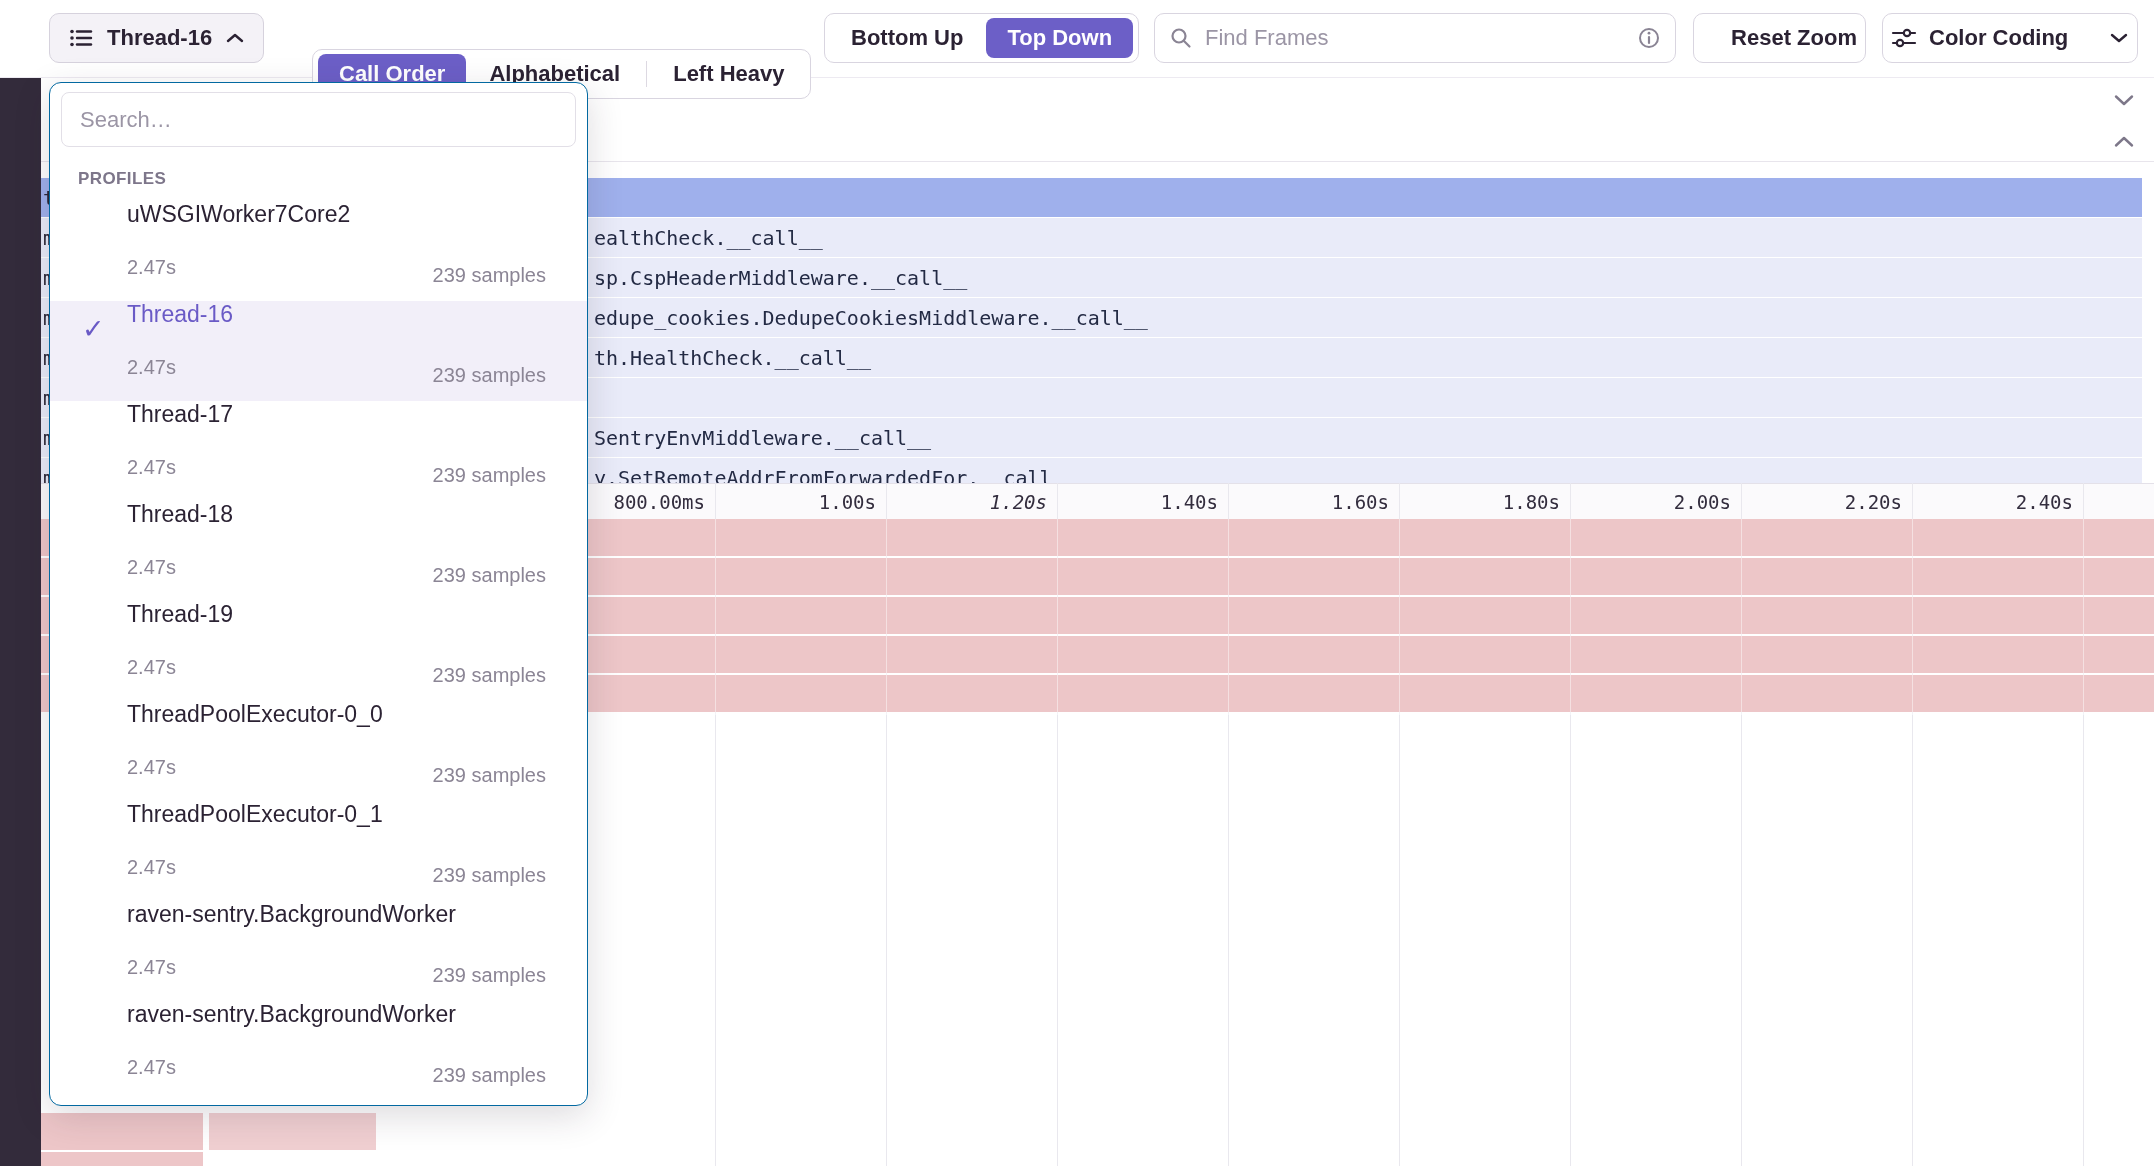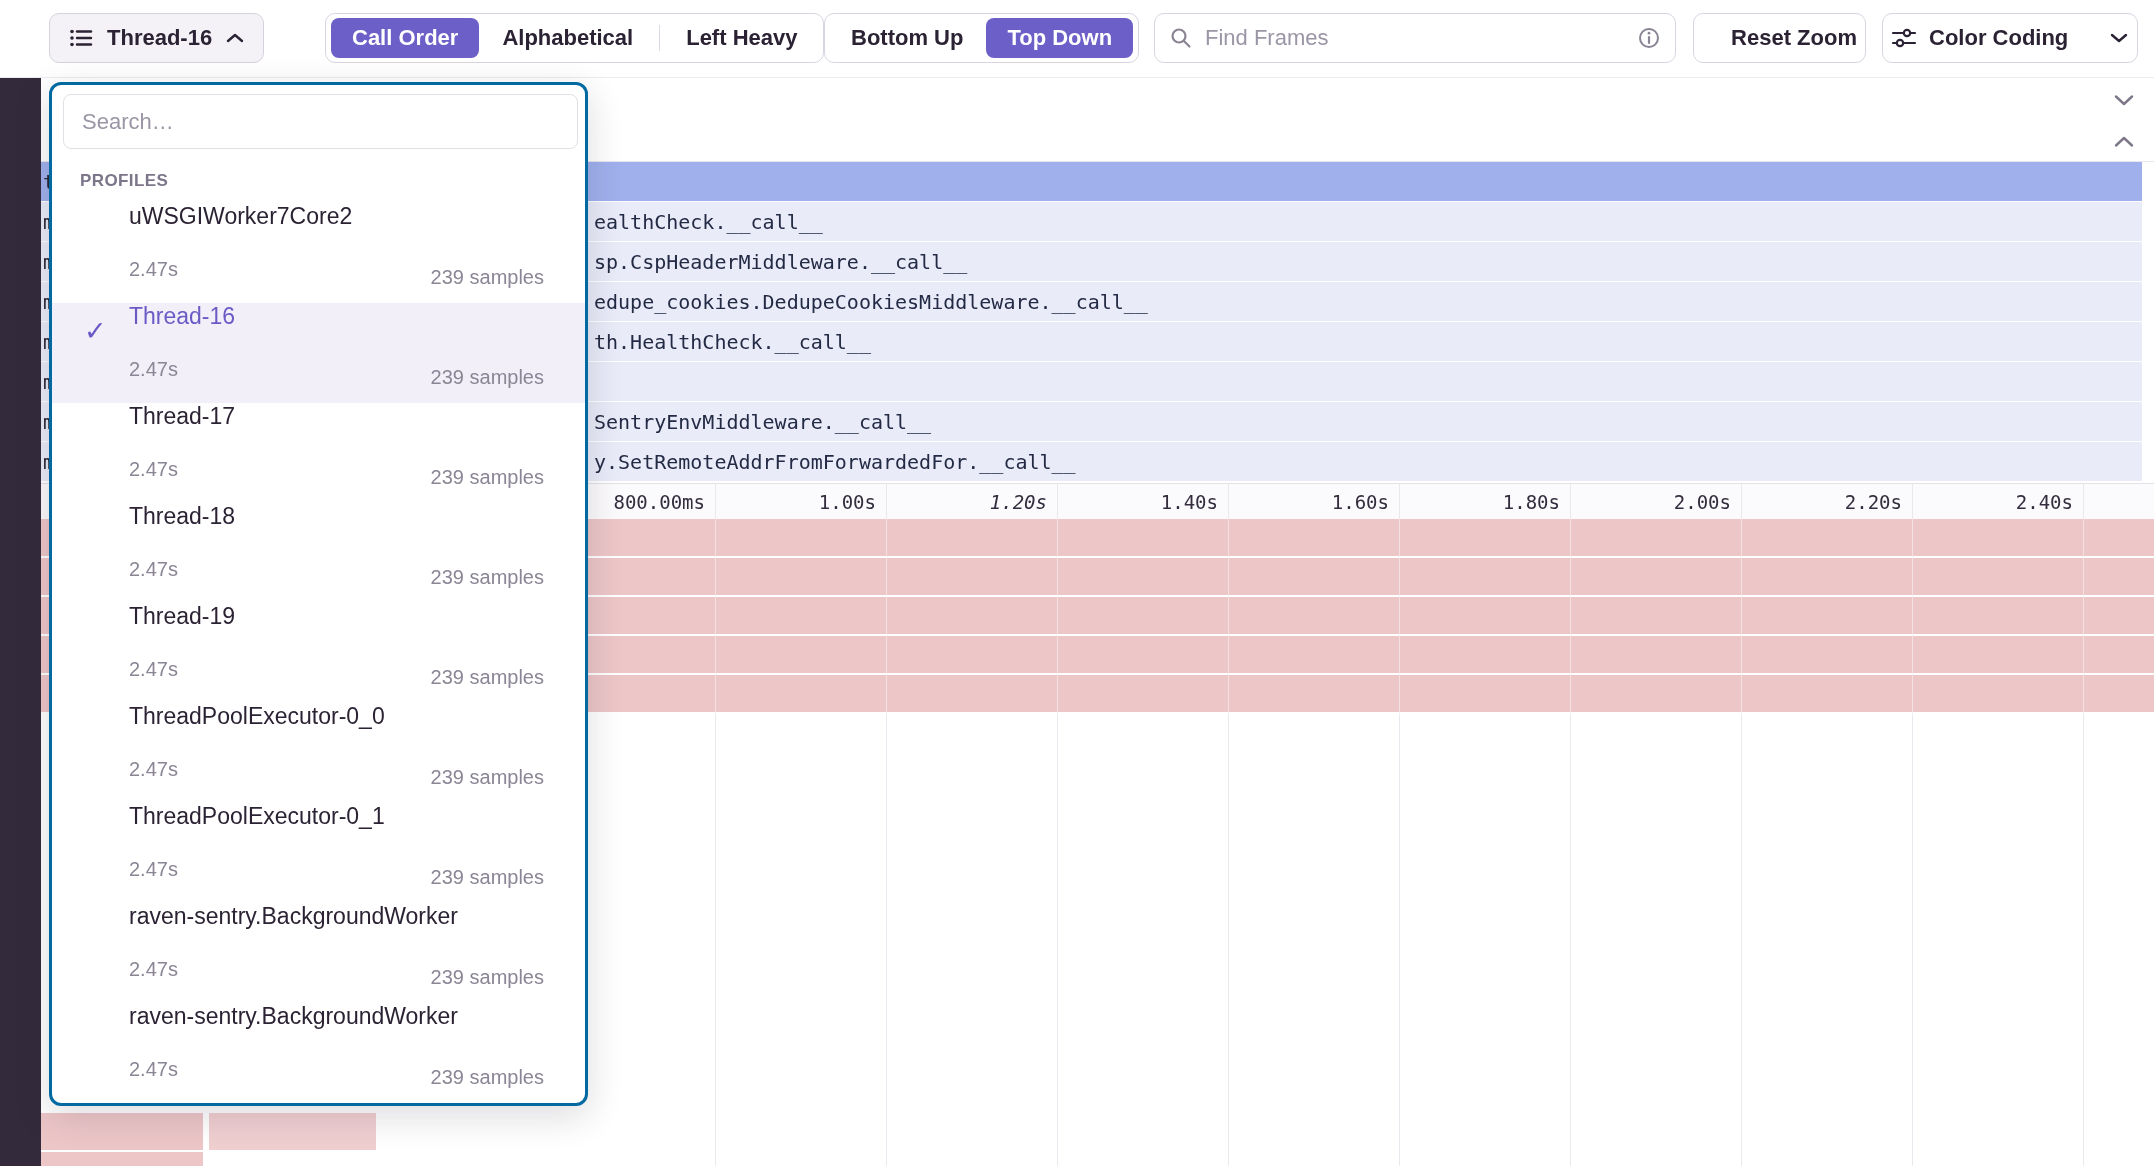--- a/index.html
+++ b/index.html
@@ -10,21 +10,21 @@
 
   
   #toolbar{position:absolute;left:0;top:0;width:2154px;height:77px;background:#fff;
            border-bottom:1px solid #edeaf1;z-index:5;}
   .btn{position:absolute;top:13px;height:50px;background:#fff;border:1px solid #d9d5e0;
        border-radius:10px;display:flex;align-items:center;box-sizing:border-box;
        font-size:22px;font-weight:600;color:#2b2233;cursor:pointer;font-family:inherit;}
   #thread-btn{left:49px;padding:0 18px;gap:13px;background:#f4f2f7;border-color:#d6d2dd;}
   #thread-btn .lbl{font-weight:700;}
   .seg{padding:0 5px;gap:2px;}
-  #seg-sort{left:325px;}
+  #seg-sort{left:312px;margin-top:36px;}
   #seg-dir{left:824px;}
   .seg-item{height:40px;border:none;background:transparent;border-radius:8px;padding:0 21px;
             font-size:22px;font-weight:600;color:#2b2233;font-family:inherit;cursor:pointer;}
   .seg-active{background:#6c5fc7;color:#fff;}
   .seg-divider{width:1px;height:26px;background:#ddd9e2;margin:0 3px;display:inline-block;}
   #find-frames{left:1154px;width:522px;padding:0 14px;gap:10px;cursor:text;}
   #find-input{flex:1;border:none;outline:none;font-size:22px;font-family:inherit;color:#2b2233;
               background:transparent;min-width:0;}
   #find-input::placeholder,#dd-search::placeholder{color:#9b95a5;opacity:1;}
   #reset-zoom{left:1693px;width:173px;justify-content:center;padding-left:29px;}
@@ -34,40 +34,40 @@
   
   #side-strip{position:absolute;left:0;top:77px;width:41px;height:1089px;background:#332b3b;z-index:4;}
 
   
   #content{position:absolute;left:41px;top:77px;width:2113px;height:1089px;background:#fff;overflow:hidden;}
   .sec-row{position:absolute;left:0;right:0;background:#fff;border-bottom:1px solid #e8e5ec;}
   #sec-a{top:0;height:45px;}
   #sec-b{top:45px;height:39px;}
   .sec-chevron{position:absolute;right:18px;top:50%;transform:translateY(-50%);display:flex;cursor:pointer;}
 
-  .flame-row{position:absolute;left:0;right:12px;height:39px;background:#e9ebf9;cursor:pointer;}
+  .flame-row{position:absolute;left:0;right:12px;height:39px;background:#e9ebf9;cursor:pointer;margin-top:16px;}
   .selected-frame{background:#9fb0ec;}
   .edge-letter{position:absolute;left:2px;top:50%;transform:translateY(-50%);
                font-family:"DejaVu Sans Mono","Liberation Mono",monospace;font-size:20px;color:#2a2536;}
   .frame-label{position:absolute;left:553px;top:50%;transform:translateY(-50%);white-space:nowrap;
                font-family:"DejaVu Sans Mono","Liberation Mono",monospace;font-size:20px;color:#232a44;}
 
   #axis-row{position:absolute;left:0;right:0;top:406px;height:35px;background:#fbfafc;
             border-top:1px solid #e4e1e9;}
   .axis-label{position:absolute;top:413px;height:24px;line-height:24px;width:150px;text-align:right;
               font-family:"DejaVu Sans Mono","Liberation Mono",monospace;font-size:19px;
               font-weight:500;color:#332d3e;z-index:3;}
   .gridline{position:absolute;top:406px;bottom:0;width:1px;background:#e9e8ee;z-index:0;}
   .gridline-overlay{position:absolute;top:442px;height:196px;width:1px;background:rgba(255,255,255,.45);z-index:2;}
   .pink-row{position:absolute;left:0;right:0;height:37px;background:#edc6c8;z-index:1;cursor:pointer;}
   .deep-frame{position:absolute;height:37px;background:#edc6c8;z-index:1;cursor:pointer;}
 
   
   #dropdown{position:absolute;left:49px;top:82px;width:539px;height:1024px;background:#fff;
-            border:3px solid #0369a1;border-radius:12px;box-sizing:border-box;z-index:20;
+            border:1px solid #0369a1;border-radius:12px;box-sizing:border-box;z-index:20;
             box-shadow:0 10px 36px rgba(43,34,51,.16);}
   #dd-search{position:absolute;left:11px;top:9px;width:515px;height:55px;border:1px solid #e2dfe7;
              border-radius:8px;font-size:22px;padding:0 18px;box-sizing:border-box;font-family:inherit;
              color:#2b2233;background:#fff;outline:none;}
   #dd-section{position:absolute;left:28px;top:86px;font-size:17px;font-weight:700;color:#7d768a;
               letter-spacing:.4px;}
   #profiles-list{position:absolute;left:0;right:0;top:118px;}
   .profile-item{position:relative;height:100px;cursor:pointer;}
   .profile-item.selected{background:#f2eff9;}
   .pi-check{position:absolute;left:32px;top:12px;color:#6a5ac6;font-size:27px;font-weight:700;}

